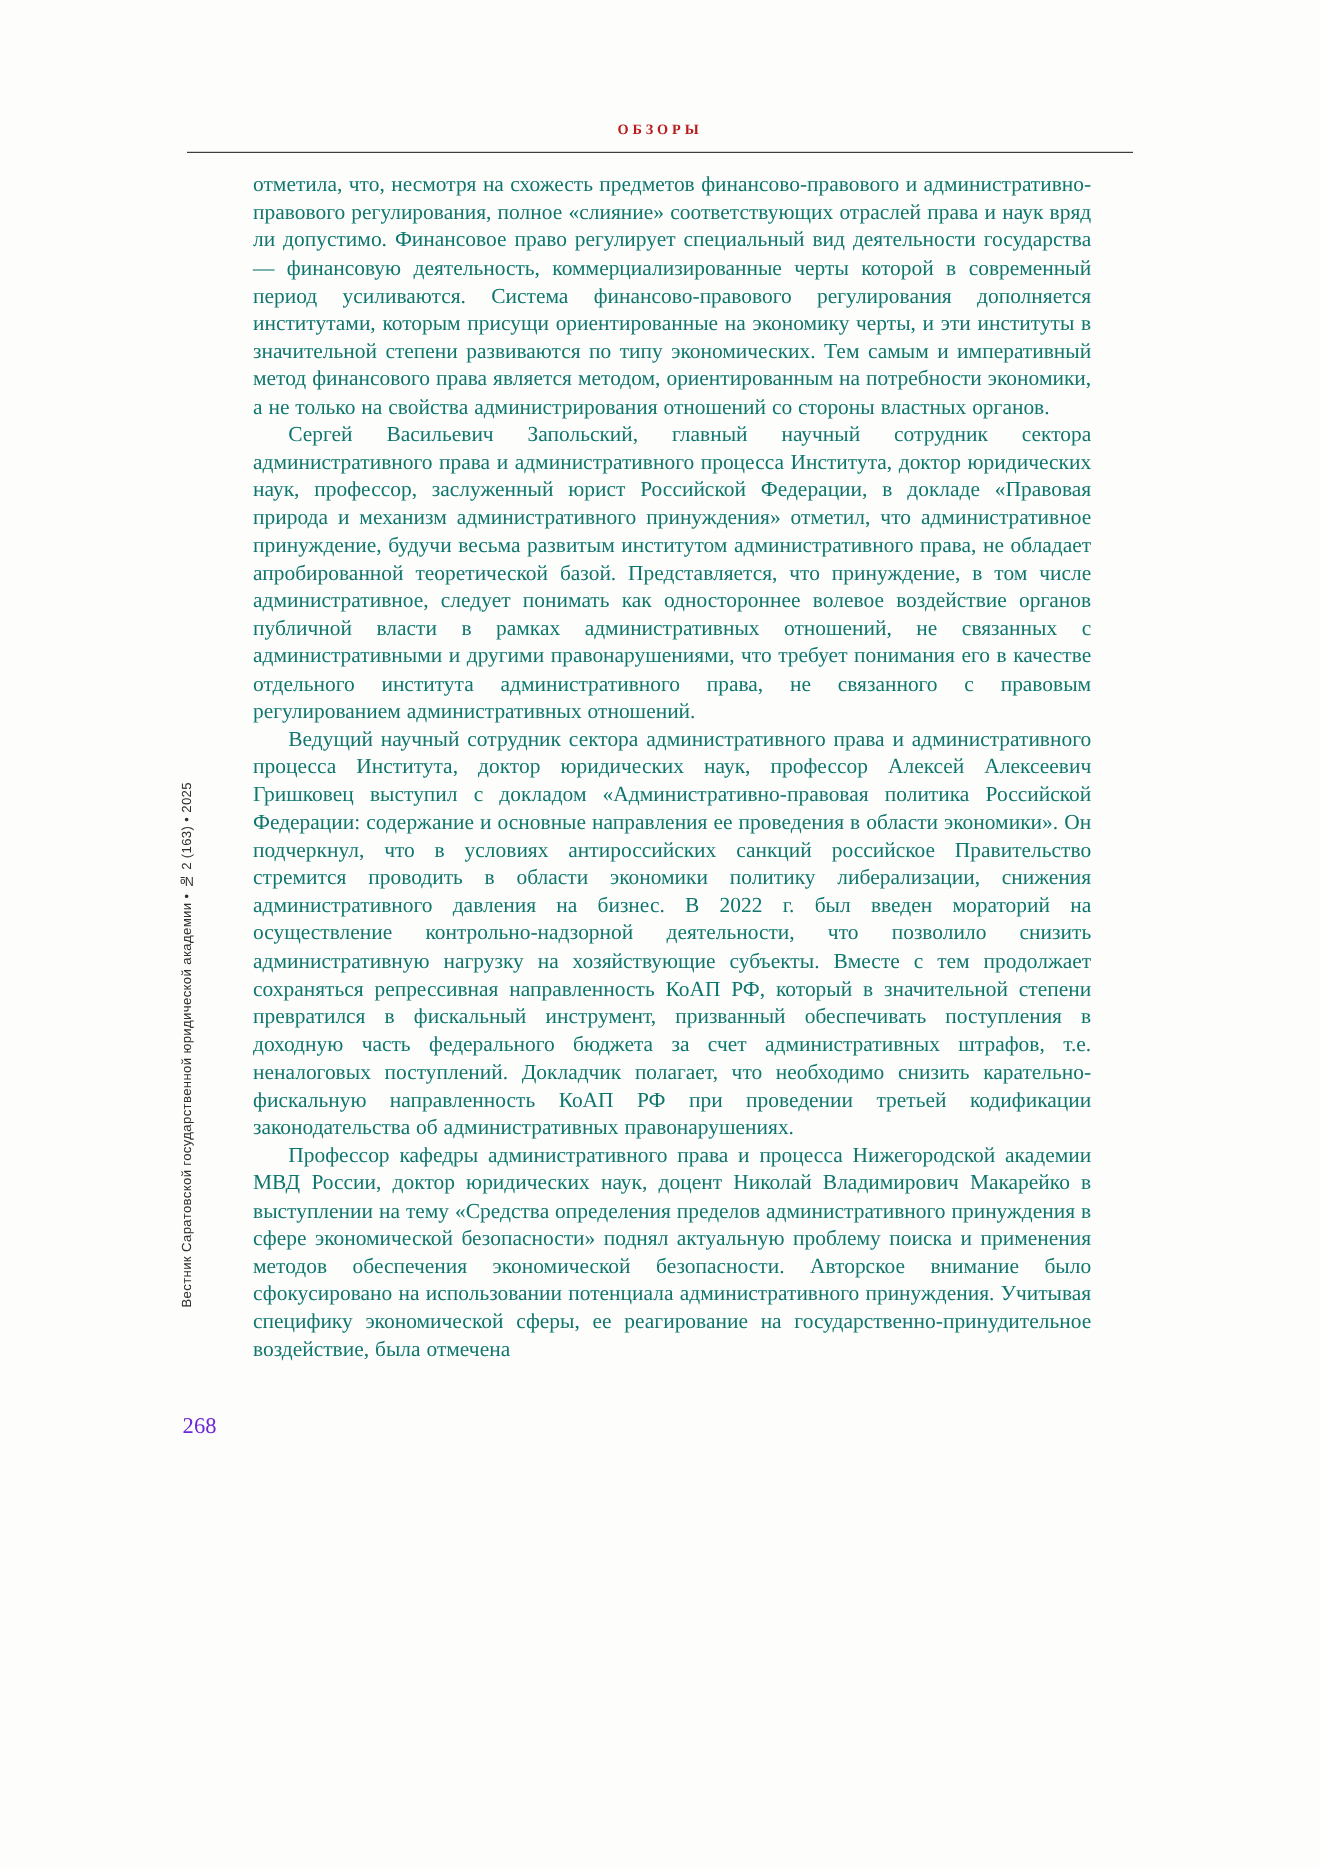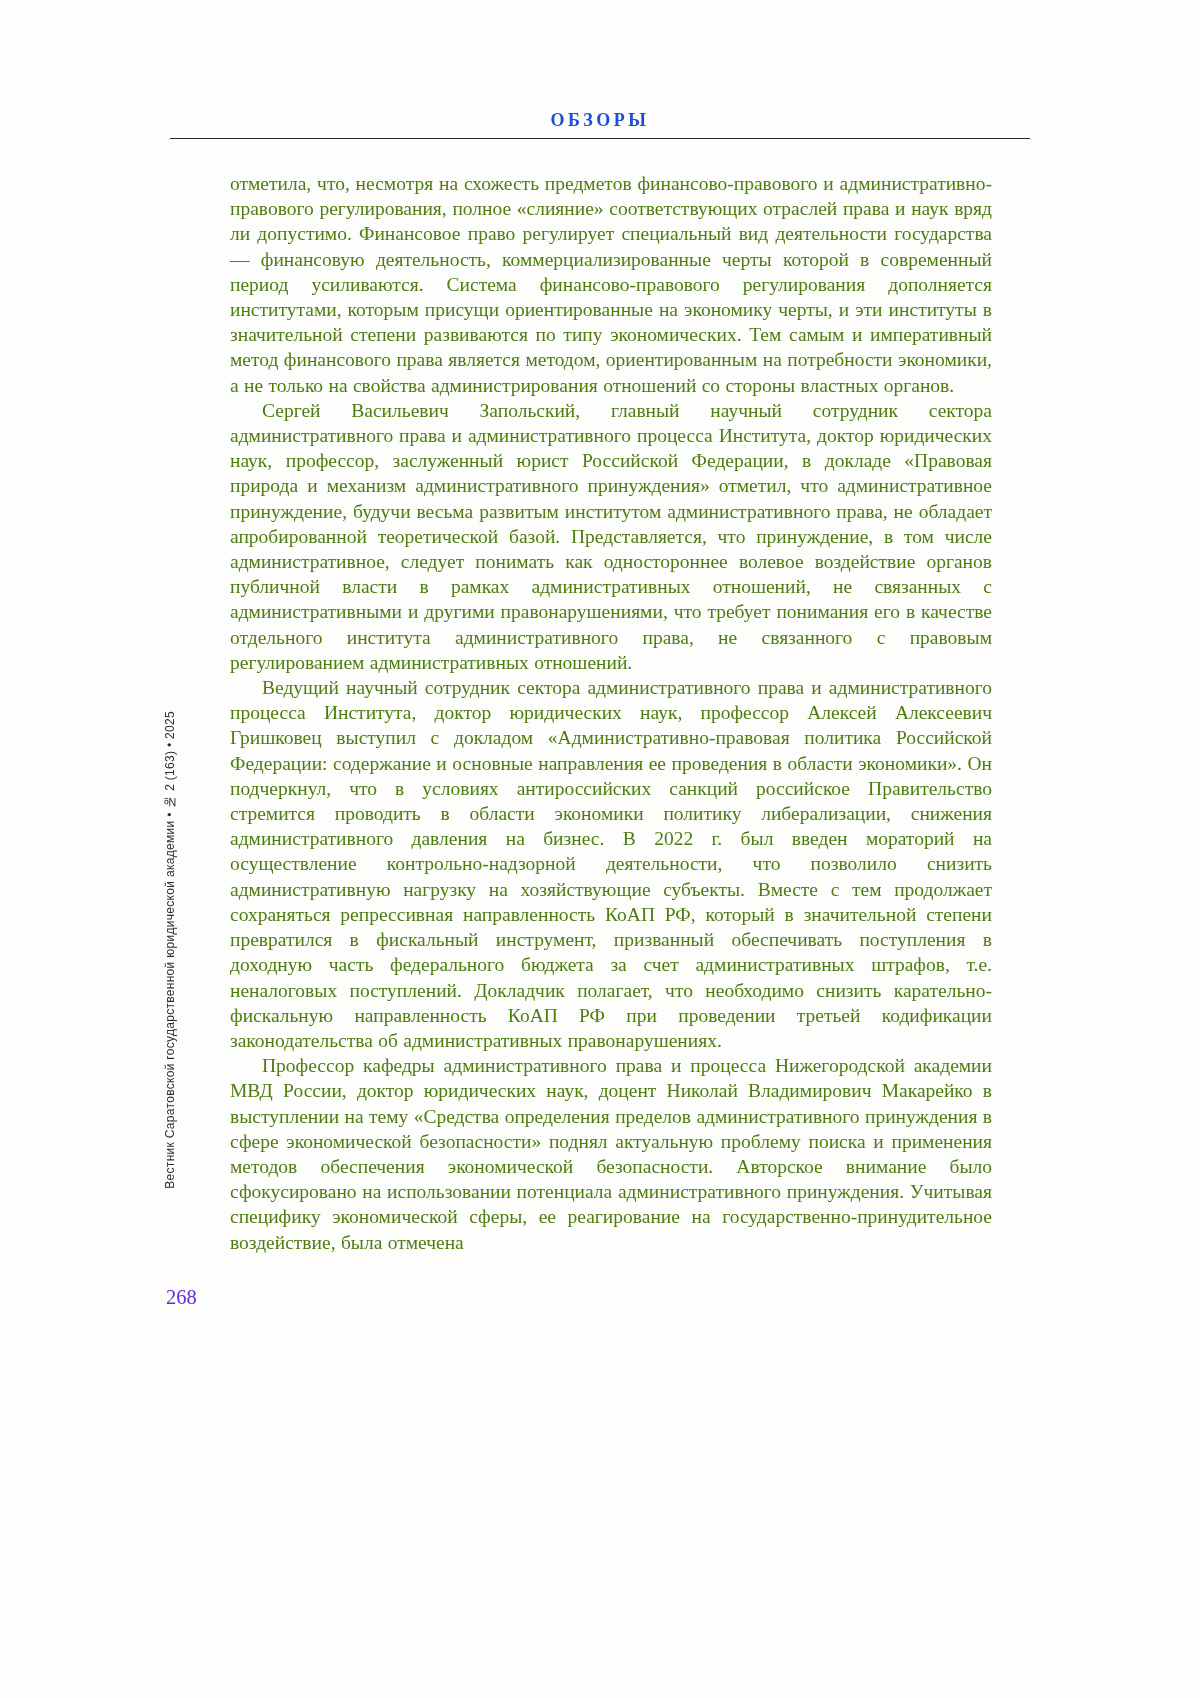--- a/index.html
+++ b/index.html
@@ -18,43 +18,43 @@
     color: #1b1b1b;
   }
   .running-head {
     position: absolute;
     top: 110px;
     left: 170px;
     width: 860px;
     text-align: center;
     font-family: "Liberation Serif", "DejaVu Serif", serif;
     font-weight: bold;
-    font-size: 18px;
+    font-size: 13px;
     letter-spacing: 3.5px;
-    color: #1d4ed8;
+    color: #b91c1c;
   }
   .head-rule {
     position: absolute;
     top: 138px;
     left: 170px;
     width: 860px;
     height: 0;
     border: none;
     border-top: 1.6px solid #2a2a2a;
     margin: 0;
   }
   .body-text {
     position: absolute;
-    top: 171px;
+    top: 156px;
     left: 230px;
     width: 762px;
     font-size: 19.5px;
     line-height: 25.2px;
     text-align: justify;
-    color: #4d7c0f;
+    color: #0f766e;
     word-spacing: 0.5px;
   }
   .body-text p {
     margin: 0;
     text-indent: 32px;
   }
   .body-text p.continuation {
     text-indent: 0;
   }
   .side-strip {

